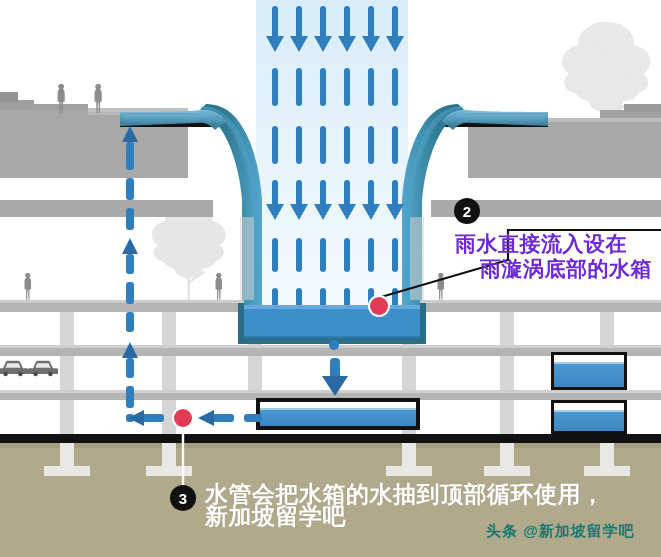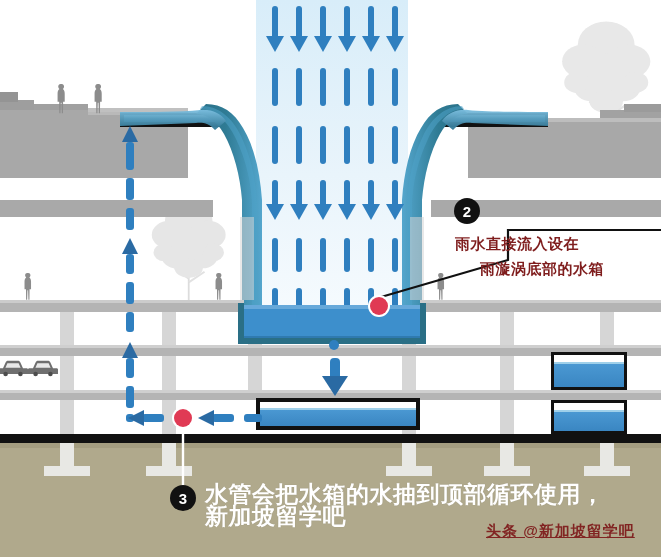--- a/index.html
+++ b/index.html
@@ -7,23 +7,23 @@
     width:661px;height:557px;
     font-family:"Liberation Sans","DejaVu Sans",sans-serif;
     background:#ffffff;
     overflow:hidden;
   }
   #stage{position:relative;width:661px;height:557px;overflow:hidden;background:#ffffff;}
   #stage svg{position:absolute;left:0;top:0;}
   .txt{position:absolute;}
 
   .callout-text{
-    font-size:15px;
+    font-size:21px;
     line-height:22px;
-    color:#7f1d1d;
+    color:#6d28d9;
     font-weight:700;
     white-space:nowrap;
     letter-spacing:.5px;
   }
   .caption-text{
     font-size:23px;
     line-height:21px;
     color:#ffffff;
     font-weight:700;
     white-space:nowrap;
@@ -36,26 +36,25 @@
     background:#111111;
     color:#ffffff;
     font-size:15px;
     font-weight:700;
     display:flex;align-items:center;justify-content:center;
     line-height:1;
   }
   .watermark{
     position:absolute;
     font-size:15px;
-    color:#7f1d1d;
+    color:#0f766e;
     font-weight:700;
     letter-spacing:1px;
     opacity:.95;
     white-space:nowrap;
-    text-decoration:underline;
   }
 </style>
 </head>
 <body>
 
 <div id="stage">
 
   <svg width="661" height="557" viewBox="0 0 661 557">
     <defs>
       <linearGradient id="mistGrad" x1="0" y1="0" x2="0" y2="1">

